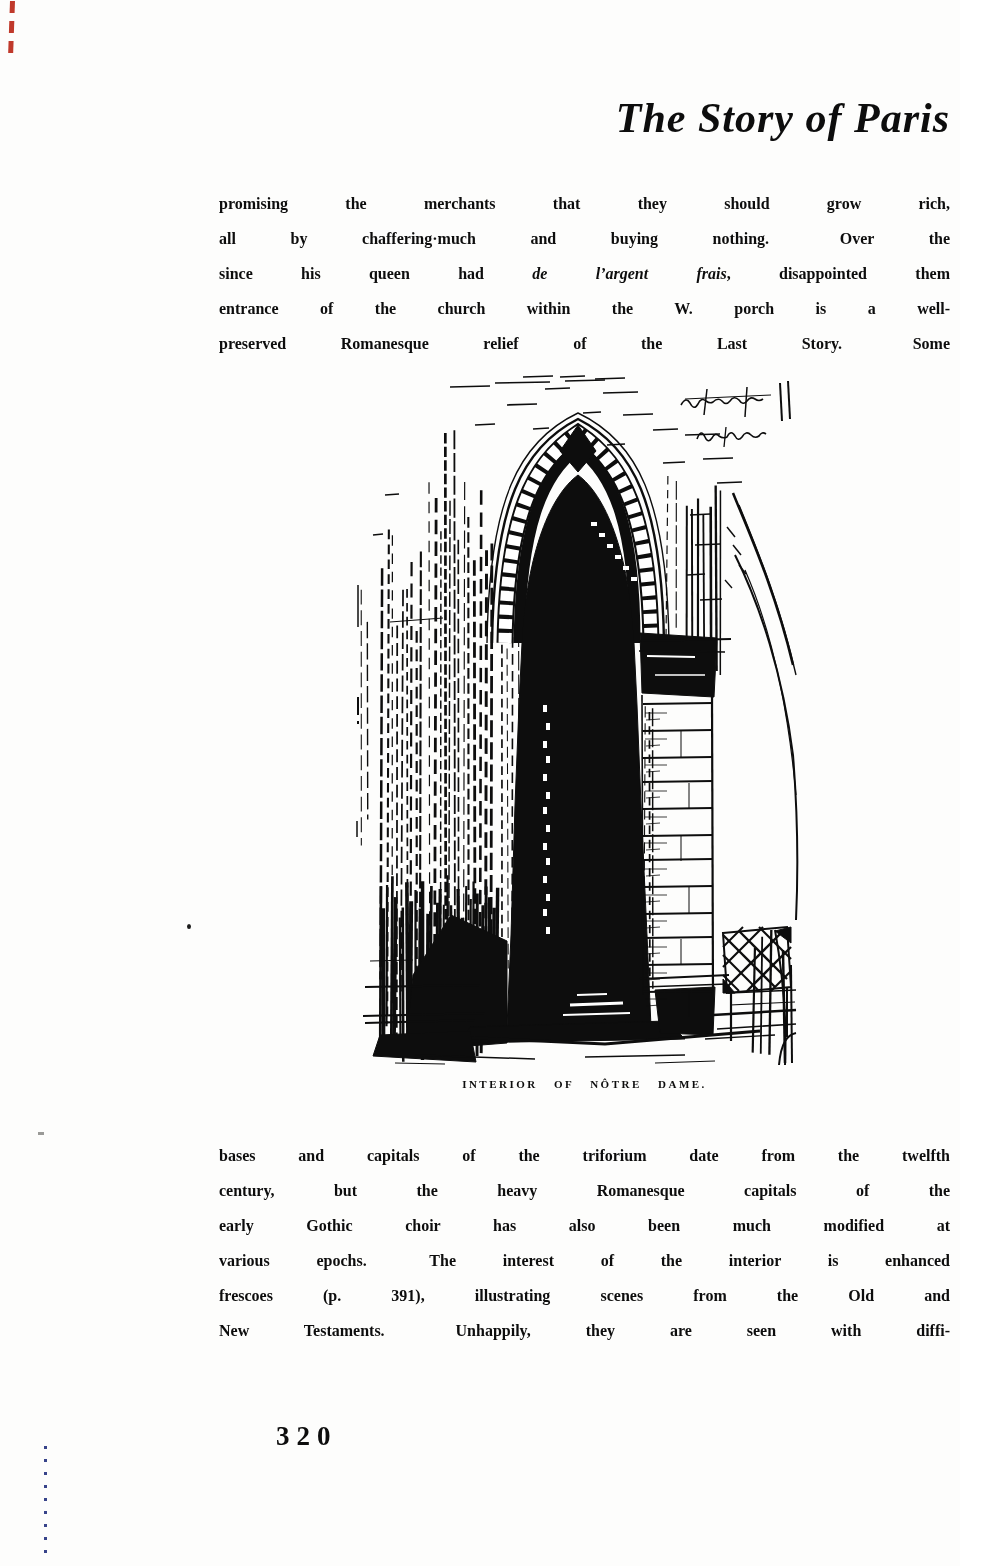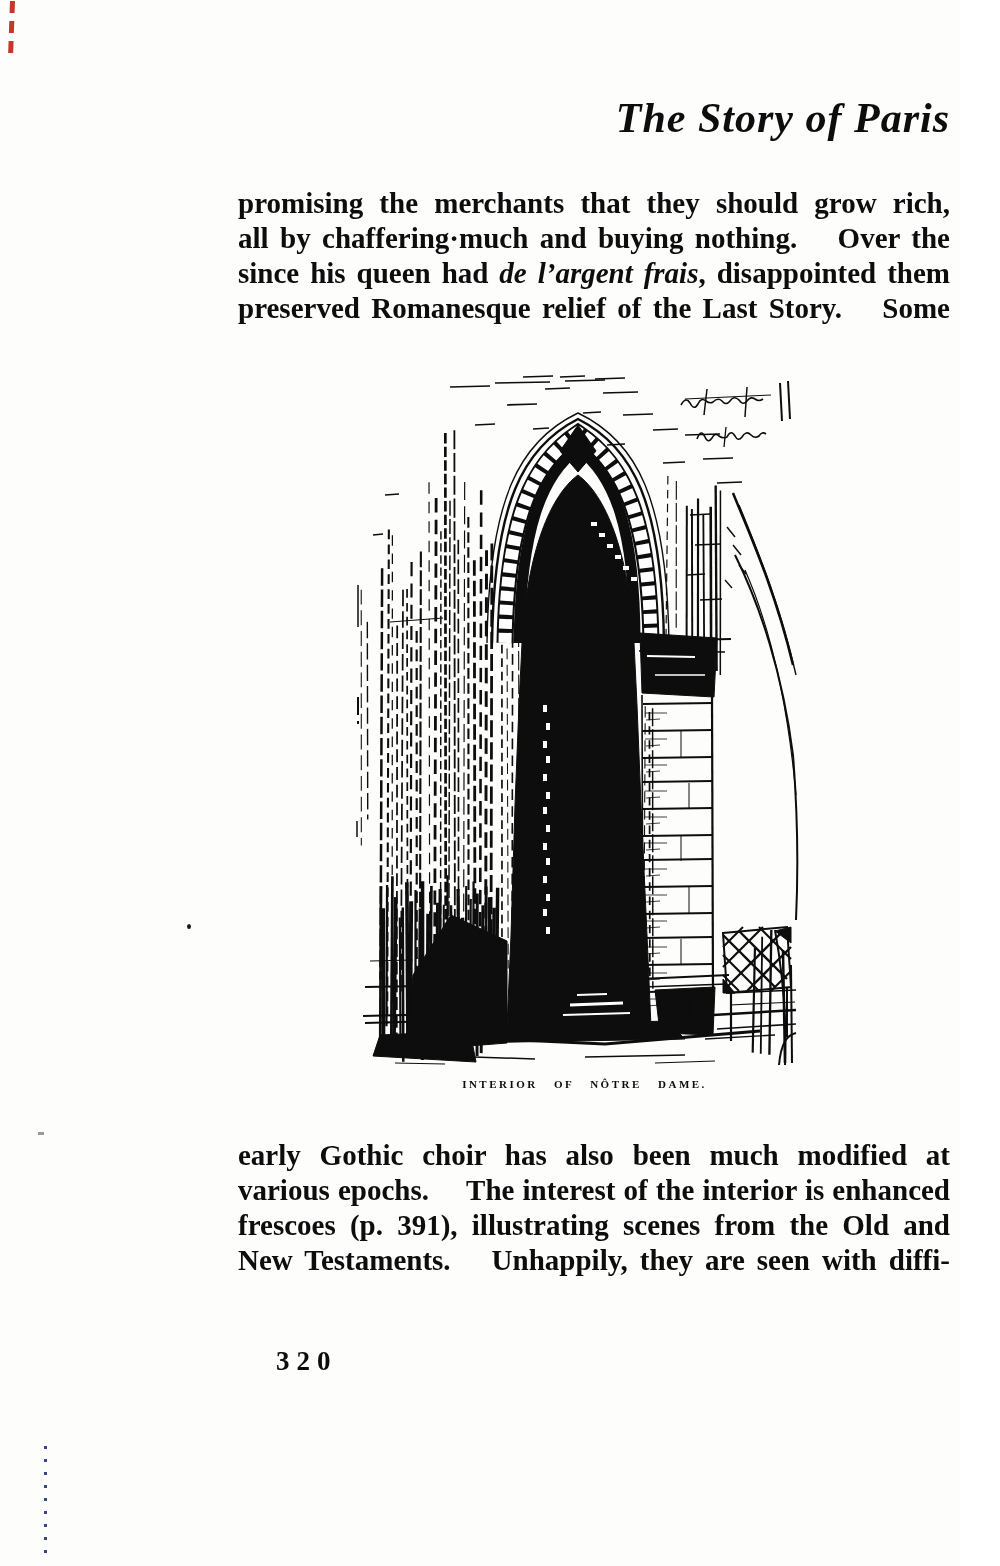--- a/index.html
+++ b/index.html
@@ -9,31 +9,31 @@
   }
   .running-head{
     position:absolute;left:219px;top:90px;width:731px;height:56px;
     text-align:right;font-style:italic;font-weight:700;font-size:42px;line-height:56px;
     letter-spacing:1px;
   }
   .para{position:absolute;left:219px;width:731px;}
   .para-top{top:186px;}
   .para-bottom{top:1138px;}
   .ln{
-    height:35px;line-height:35px;font-size:29px;font-weight:700;
-    text-align:justify;text-align-last:justify;margin-left:19px;-moz-text-align-last:justify;
+    height:35px;line-height:35px;font-size:16px;font-weight:700;
+    text-align:justify;text-align-last:justify;-moz-text-align-last:justify;
   }
   .it{font-style:italic;}
   .fig{position:absolute;left:355px;top:375px;width:445px;height:690px;margin:0;}
   .caption{
     position:absolute;left:219px;top:1078px;width:731px;
     text-align:center;font-size:11px;font-weight:700;letter-spacing:2.5px;word-spacing:11px;
   }
   .pagenum{
-    position:absolute;left:276px;top:1346px;font-size:27px;font-weight:700;letter-spacing:7px;
+    position:absolute;left:276px;top:1421px;font-size:27px;font-weight:700;letter-spacing:7px;
   }
   .mark-red{
     position:absolute;left:9px;top:1px;width:5px;height:57px;transform:rotate(2deg);
     background:repeating-linear-gradient(to bottom,#c0392b 0 12px,rgba(0,0,0,0) 12px 20px);
   }
   .mark-blue{
     position:absolute;left:44px;top:1446px;width:3px;height:110px;opacity:.92;
     background:repeating-linear-gradient(to bottom,#263380 0 3px,rgba(0,0,0,0) 3px 13px);
   }
   .speck-a{position:absolute;left:187px;top:924px;width:4px;height:5px;background:#1b1b1b;border-radius:50%;}
@@ -47,20 +47,21 @@
   <div class="mark-red"></div>
 
   <div class="running-head">
     <span>The Story of Paris</span>
   </div>
 
   <div class="para para-top">
     <div class="ln"><span>promising the merchants that they should grow rich,</span></div>
     <div class="ln"><span>all by chaffering·much and buying nothing.  Over the</span></div>
     <div class="ln"><span>since his queen had </span><span class="it">de l’argent frais</span><span>, disappointed them</span></div>
+    <div class="ln"><span>entrance of the church within the W. porch is a well-</span></div>
     <div class="ln"><span>preserved Romanesque relief of the Last Story.  Some</span></div>
   </div>
 
   <figure class="fig">
     <svg id="illus" viewBox="0 0 445 690" width="445" height="690" xmlns="http://www.w3.org/2000/svg" aria-label="Notre Dame">
         <line x1="6.230949931412894" y1="214.6386316872428" x2="6.329629629629629" y2="470.38297325102883" stroke="#0d0d0d" stroke-width="1.062846364883402" stroke-linecap="butt" stroke-dasharray="14.9 5.8"></line>
         <line x1="12.326620370370371" y1="246.8752572016461" x2="12.730066872427983" y2="444.5949074074074" stroke="#0d0d0d" stroke-width="1.398840877914952" stroke-linecap="butt" stroke-dasharray="16.3 5.1"></line>
         <line x1="27.120799039780522" y1="193.3432355967078" x2="25.528600823045267" y2="604.4064128943759" stroke="#0d0d0d" stroke-width="2.5025925925925927" stroke-linecap="butt" stroke-dasharray="17.4 3.8"></line>
         <line x1="33.851174554183814" y1="154.58843449931413" x2="32.197487997256516" y2="648.4275377229081" stroke="#0d0d0d" stroke-width="2.074993141289438" stroke-linecap="butt" stroke-dasharray="9.7 5.2"></line>
         <line x1="37.392729766803846" y1="160.2369255829904" x2="37.14257544581619" y2="629.0741769547325" stroke="#0d0d0d" stroke-width="1.2457475994513032" stroke-linecap="butt" stroke-dasharray="10.4 7.9"></line>
@@ -296,20 +297,22 @@
         <line x1="3" y1="322" x2="3" y2="340" stroke="#0d0d0d" stroke-width="2" stroke-linecap="butt"></line>
         <rect x="2" y="346" width="2" height="3" fill="#0d0d0d"></rect>
         <line x1="2" y1="446" x2="2" y2="462" stroke="#0d0d0d" stroke-width="1.5" stroke-linecap="butt"></line>
         <line x1="3" y1="210" x2="3" y2="252" stroke="#0d0d0d" stroke-width="1.5" stroke-linecap="butt"></line>
       </svg>
   </figure>
 
   <div class="caption">INTERIOR OF NÔTRE DAME.</div>
 
   <div class="para para-bottom">
+    <div class="ln"><span>bases and capitals of the triforium date from the twelfth</span></div>
+    <div class="ln"><span>century, but the heavy Romanesque capitals of the</span></div>
     <div class="ln"><span>early Gothic choir has also been much modified at</span></div>
     <div class="ln"><span>various epochs.  The interest of the interior is enhanced</span></div>
     <div class="ln"><span>frescoes (p. 391), illustrating scenes from the Old and</span></div>
     <div class="ln"><span>New Testaments.  Unhappily, they are seen with diffi-</span></div>
   </div>
 
   <div class="pagenum">320</div>
 
   <div class="mark-blue"></div>
   <div class="speck-a"></div>

